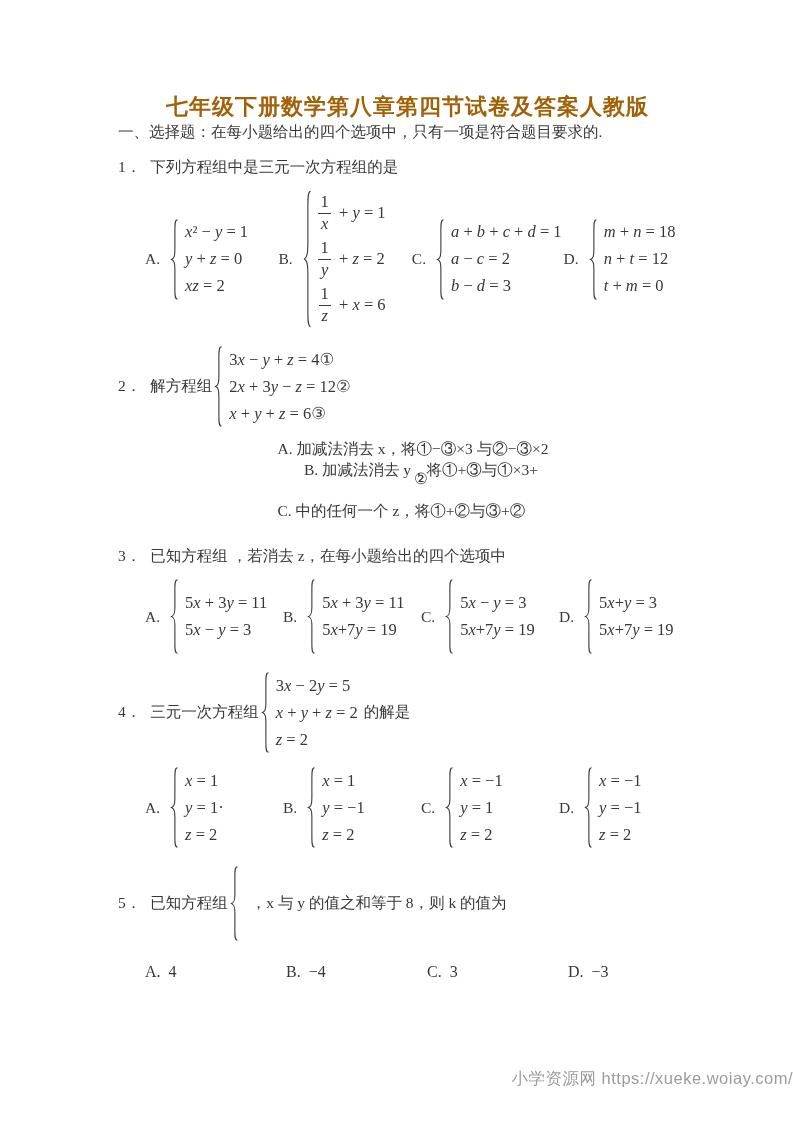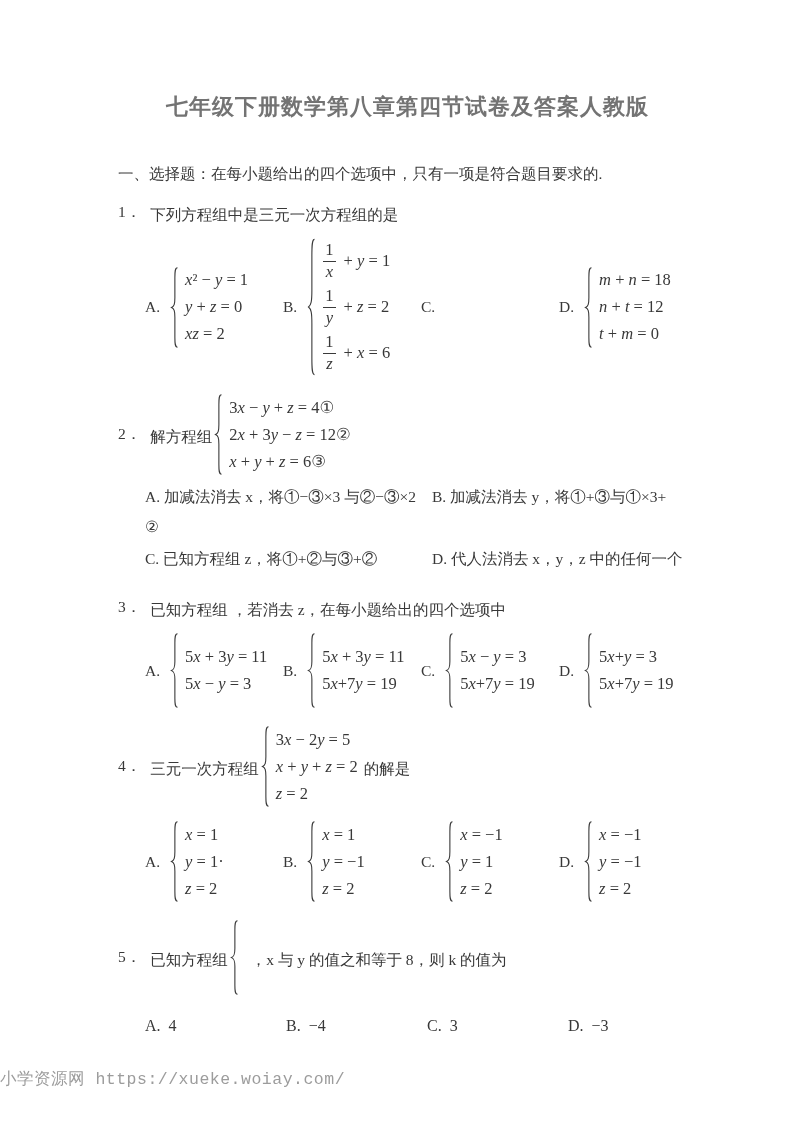--- a/index.html
+++ b/index.html
@@ -3,28 +3,28 @@
 <meta charset="utf-8">
 <style>
   html,body{margin:0;padding:0;}
   body{
     width:793px;height:1122px;background:#ffffff;position:relative;
     font-family:"Liberation Serif","DejaVu Serif",serif;
     color:#383838;font-size:15.5px;overflow:hidden;
   }
   .doc{padding:92px 96px 0 118px;}
   .title{
-    text-align:center;font-size:22px;font-weight:bold;color:#737373;
+    text-align:center;font-size:22px;font-weight:bold;color:#a16207;
     letter-spacing:1px;margin:0;
   }
-  .section-header{margin-top:42px;}
+  .section-header{}
   .question{margin-top:14px;}
   .stem-row{display:flex;align-items:center;flex-wrap:nowrap;}
   .q-number{margin-right:9px;white-space:nowrap;}
-  .q-stem{white-space:nowrap;margin-top:6px;}
+  .q-stem{white-space:nowrap;}
   .stem-after{margin-left:4px;}
   
   .system{display:inline-flex;align-items:center;margin:2px 2px;}
   .brace{align-self:stretch;width:9px;margin-right:6px;display:block;}
   .brace svg{display:block;width:100%;height:100%;}
   .sys-lines{display:inline-flex;flex-direction:column;justify-content:center;}
   .eq-line{
     height:27px;display:flex;align-items:center;
     font-size:16.5px;white-space:pre;
   }
@@ -33,29 +33,29 @@
   .frac{display:inline-flex;flex-direction:column;align-items:center;line-height:1;margin-right:3px;}
   .frac .num{padding:0 3px 2px;}
   .frac .den{border-top:1px solid #3a3a3a;padding:2px 3px 0;}
   
   .opt-sys-row{
     display:grid;grid-template-columns:repeat(4,1fr);
     padding-left:27px;margin-top:10px;align-items:center;
   }
   .opt-sys-item{display:flex;align-items:center;}
   .option-label{margin-right:8px;white-space:nowrap;}
-  .opt-text-row{display:flex;padding-left:27px;margin-top:0;height:31px;}
+  .opt-text-row{display:flex;padding-left:27px;margin-top:0;height:31px;align-items:center;flex-direction:column;}
   .opt-text-row .cell{white-space:nowrap;}
   .opt-text-row .cell.c1{width:287px;flex:none;}
   .opt-text-block{margin-top:10px;}
   .opt-inline-row{display:flex;padding-left:27px;margin-top:20px;align-items:center;}
   .opt-inline-item{display:flex;align-items:center;width:141px;flex:none;font-size:16px;}
   .footer{
-    position:absolute;left:0;right:0;top:1068px;text-align:left;
-    font-family:Liberation Mono, monospace;
+    position:absolute;left:0;right:0;top:1068px;text-align:right;
+    font-family:Liberation Sans, sans-serif;
     font-size:16.5px;color:#9c9c9c;letter-spacing:0.5px;
   }
 </style>
 </head>
 <body>
 
 <div class="doc">
   <h1 class="title">七年级下册数学第八章第四节试卷及答案人教版</h1>
   <div class="section-header">一、选择题：在每小题给出的四个选项中，只有一项是符合题目要求的.</div>
   <div>
@@ -90,20 +90,32 @@
               </span>
               <span class="sys-lines">
                 <div class="eq-line tall"><span class="frac"><span class="num"><span class="math">1</span></span><span class="den"><span class="math"><i>x</i></span></span></span><span class="math"> + <i>y</i> = 1</span></div>
                 <div class="eq-line tall"><span class="frac"><span class="num"><span class="math">1</span></span><span class="den"><span class="math"><i>y</i></span></span></span><span class="math"> + <i>z</i> = 2</span></div>
                 <div class="eq-line tall"><span class="frac"><span class="num"><span class="math">1</span></span><span class="den"><span class="math"><i>z</i></span></span></span><span class="math"> + <i>x</i> = 6</span></div>
               </span>
             </span>
           </div>
           <div class="opt-sys-item">
             <span class="option-label">C.</span>
+            <span class="system">
+              <span class="brace">
+                <svg viewBox="0 0 12 100" preserveAspectRatio="none">
+                  <path d="M10 1 C6.5 1 6.5 6 6.5 13 L6.5 38 C6.5 46 5.5 48.5 2 50 C5.5 51.5 6.5 54 6.5 62 L6.5 87 C6.5 94 6.5 99 10 99" fill="none" stroke="#3a3a3a" stroke-width="1.1" vector-effect="non-scaling-stroke"></path>
+                </svg>
+              </span>
+              <span class="sys-lines">
+                <div class="eq-line"><span class="math"><i>a</i> + <i>b</i> + <i>c</i> + <i>d</i> = 1</span></div>
+                <div class="eq-line"><span class="math"><i>a</i> − <i>c</i> = 2</span></div>
+                <div class="eq-line"><span class="math"><i>b</i> − <i>d</i> = 3</span></div>
+              </span>
+            </span>
           </div>
           <div class="opt-sys-item">
             <span class="option-label">D.</span>
             <span class="system">
               <span class="brace">
                 <svg viewBox="0 0 12 100" preserveAspectRatio="none">
                   <path d="M10 1 C6.5 1 6.5 6 6.5 13 L6.5 38 C6.5 46 5.5 48.5 2 50 C5.5 51.5 6.5 54 6.5 62 L6.5 87 C6.5 94 6.5 99 10 99" fill="none" stroke="#3a3a3a" stroke-width="1.1" vector-effect="non-scaling-stroke"></path>
                 </svg>
               </span>
               <span class="sys-lines">
@@ -134,22 +146,21 @@
         </div>
         <div class="opt-text-block">
           <div class="opt-text-row">
             <span class="cell c1">A. 加减法消去 x，将①−③×3 与②−③×2</span>
             <span class="cell">B. 加减法消去 y，将①+③与①×3+</span>
           </div>
           <div class="opt-text-row">
             <span class="cell">②</span>
           </div>
           <div class="opt-text-row">
-            <span class="cell c1">C. 已知方程组 z，将①+②与③+②</span>
-            <span class="cell">D. 代人法消去 x，y，z 中的任何一个</span>
+            <span class="cell c1">C. 中的任何一个 z，将①+②与③+②</span>
           </div>
         </div>
       </div>
       <div class="question">
         <div class="stem-row">
           <span class="q-number">3．</span>
           <span class="q-stem">已知方程组</span>
           <span class="q-stem stem-after">，若消去 z，在每小题给出的四个选项中</span>
         </div>
         <div class="opt-sys-row">

